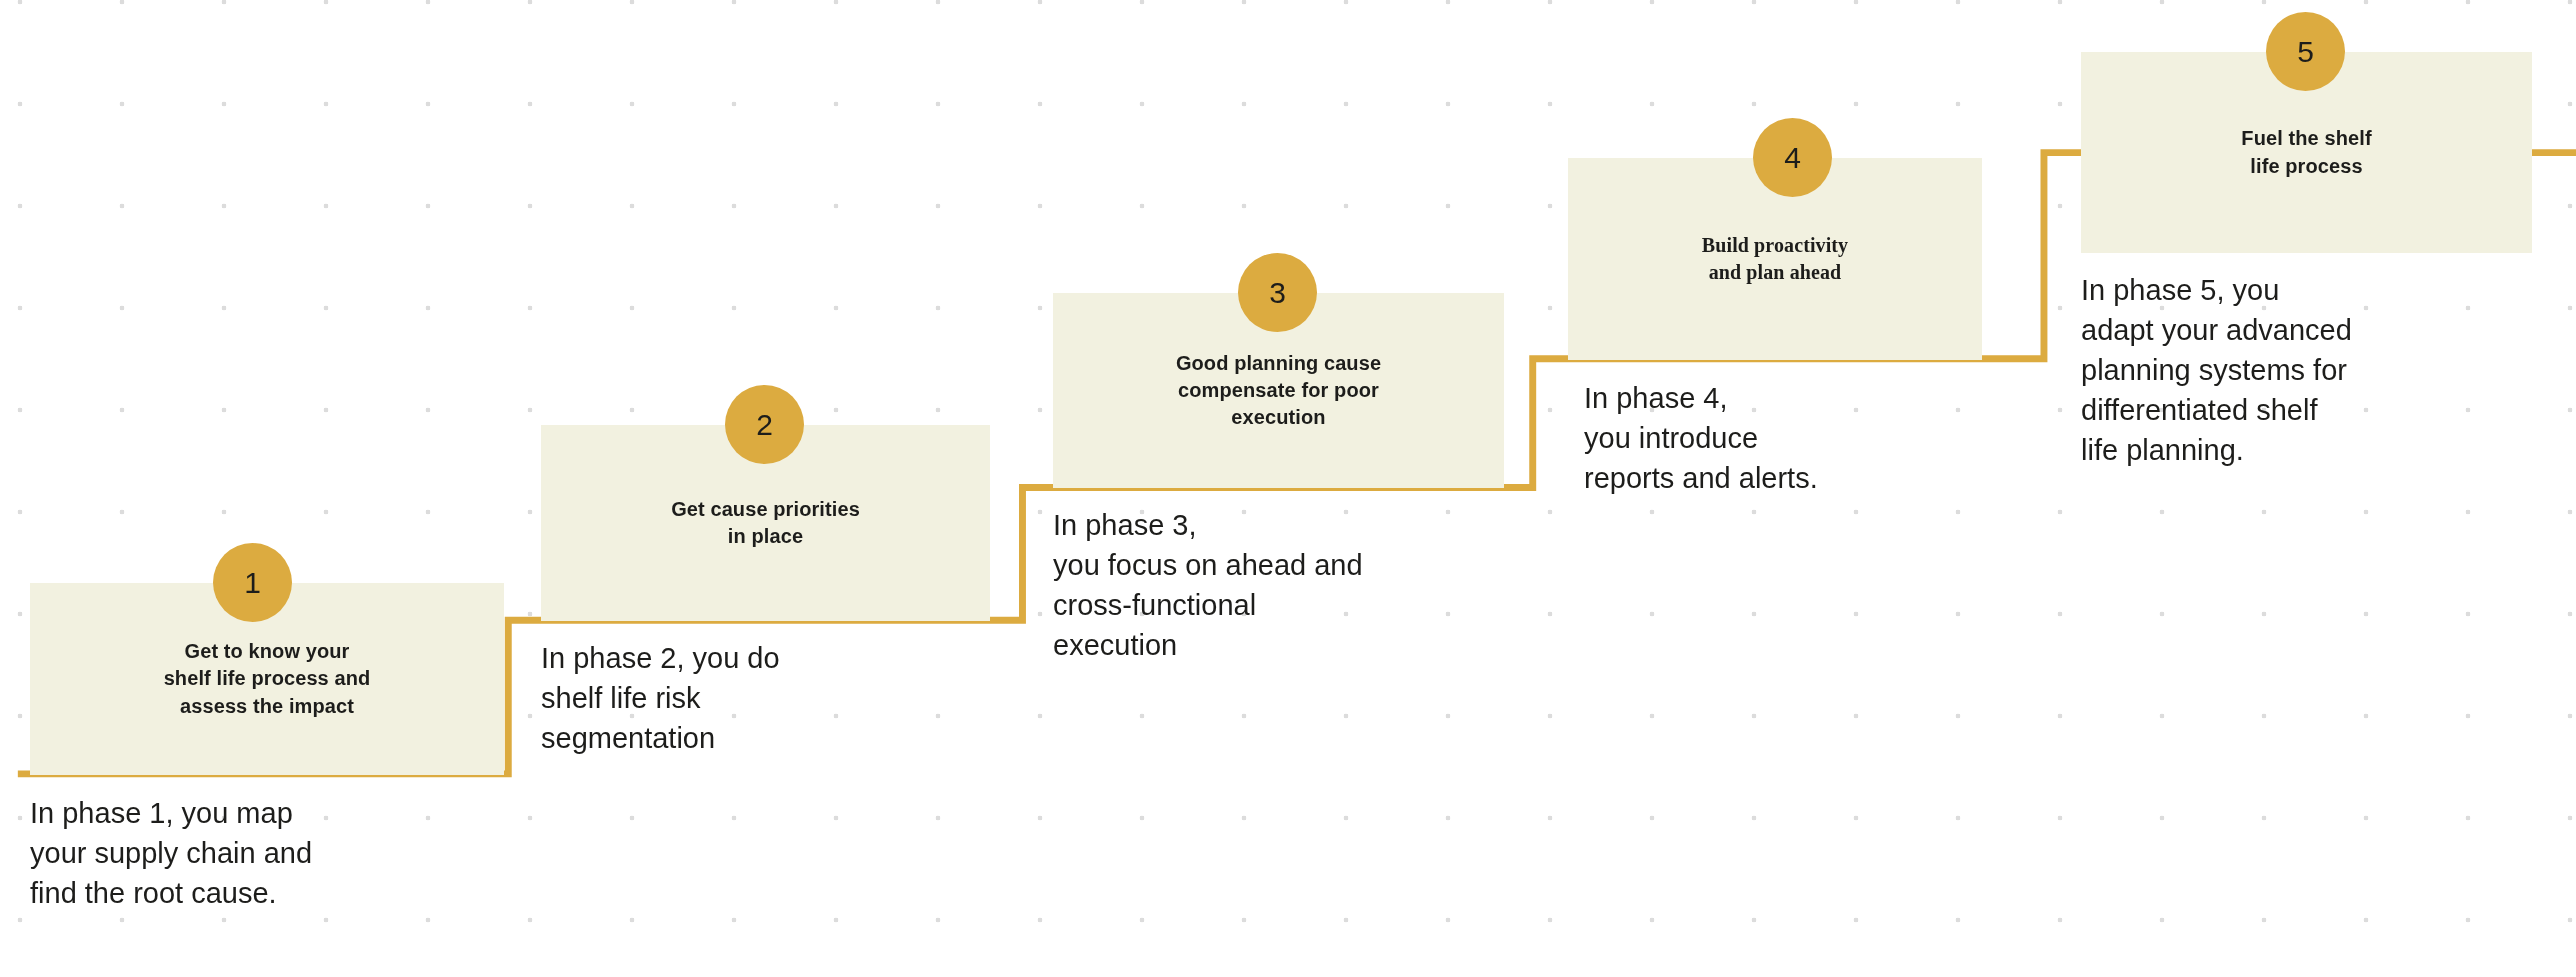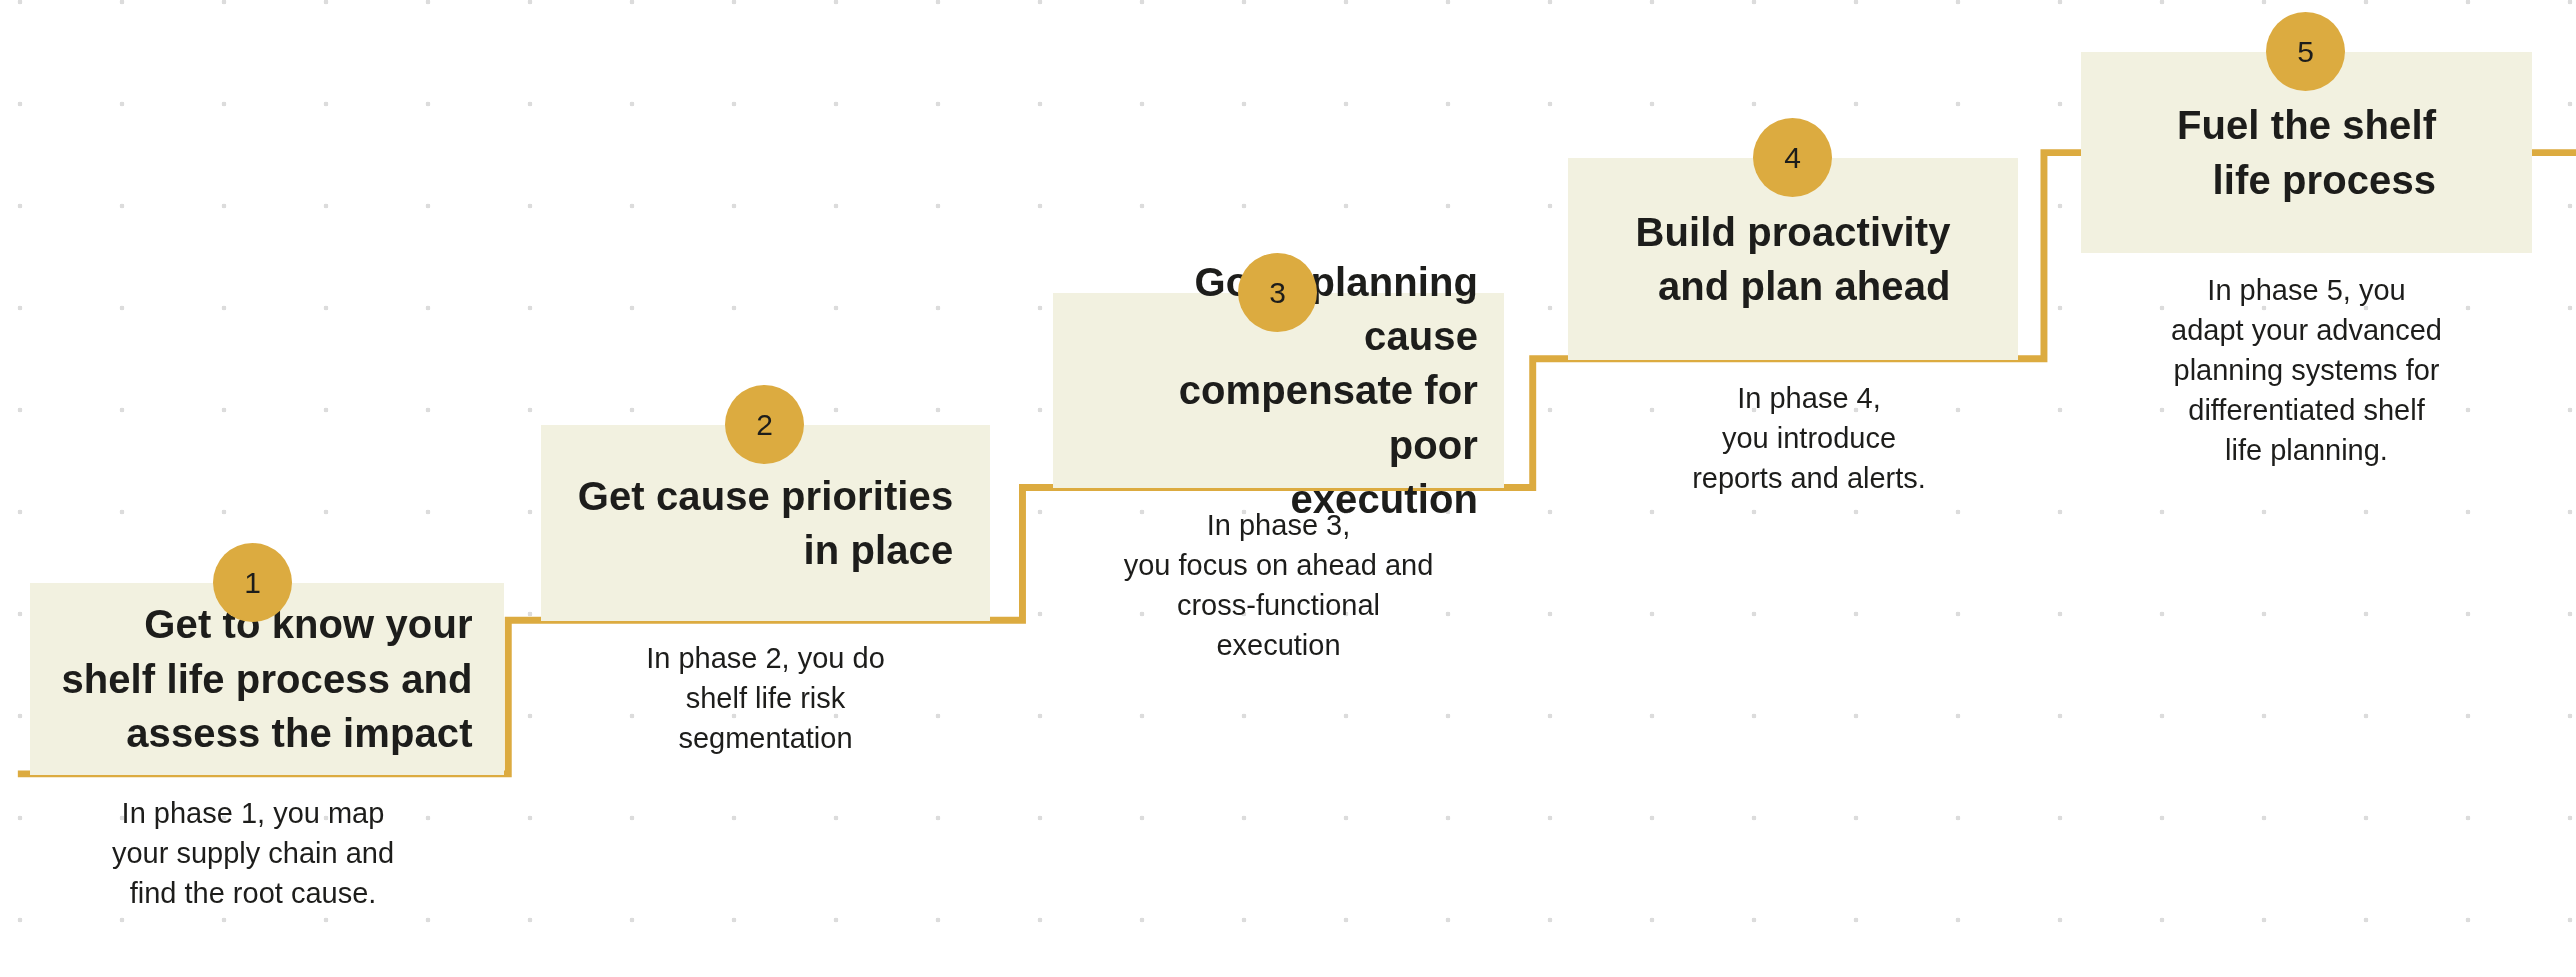--- a/index.html
+++ b/index.html
@@ -52,24 +52,24 @@
     top: 0;
     background: #f2f1e0;
     box-sizing: border-box;
     display: flex;
     align-items: center;
     justify-content: center;
     padding: 0 26px;
   }
   .step-title {
     font-weight: 700;
-    font-size: 40px;
+    font-size: 20px;
     line-height: 1.36;
     color: #1d1d1b;
-    text-align: right;
+    text-align: center;
     letter-spacing: 0.1px;
     white-space: pre-line;
   }
   .step-badge {
     position: absolute;
     width: 79px;
     height: 79px;
     border-radius: 50%;
     background: #dcab40;
     color: #1d1d1b;
@@ -79,21 +79,21 @@
     align-items: center;
     justify-content: center;
     line-height: 1;
     z-index: 5;
   }
   .step-caption {
     position: absolute;
     font-size: 29px;
     line-height: 1.38;
     color: #1d1d1b;
-    text-align: center;
+    text-align: left;
     white-space: pre-line;
     font-weight: 400;
   }
 </style>
 </head>
 <body>
 
 <div id="stage">
 
   <div id="dot-grid"></div>
@@ -138,21 +138,21 @@
     <div class="step-badge" style="left:185px; top:-40px;">
       <span>3</span>
     </div>
     <div class="step-caption" style="left:0px; top:212px; width:451px;">In phase 3,
 you focus on ahead and
 cross-functional
 execution</div>
   </div>
 
   <div class="step" style="left:1568px; top:158px;">
-    <div class="step-card" style="width:450px; height:202px;">
+    <div class="step-card" style="width:414px; height:202px;font-family:Liberation Serif, serif;">
       <div class="step-title">Build proactivity
 and plan ahead</div>
     </div>
     <div class="step-badge" style="left:185px; top:-40px;">
       <span>4</span>
     </div>
     <div class="step-caption" style="left:16px; top:220px; width:450px;">In phase 4,
 you introduce
 reports and alerts.</div>
   </div>

